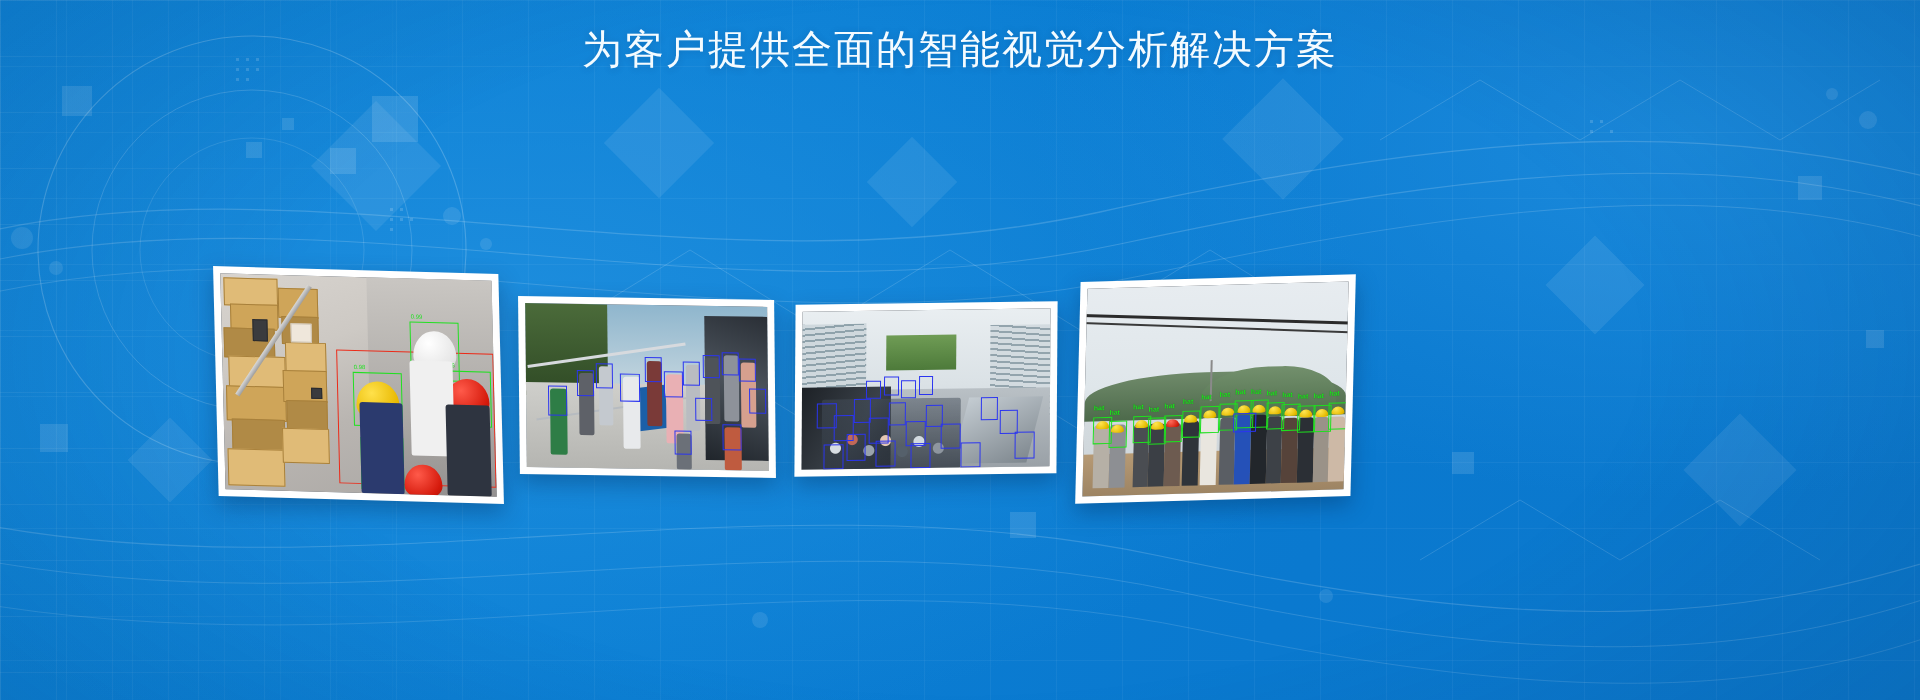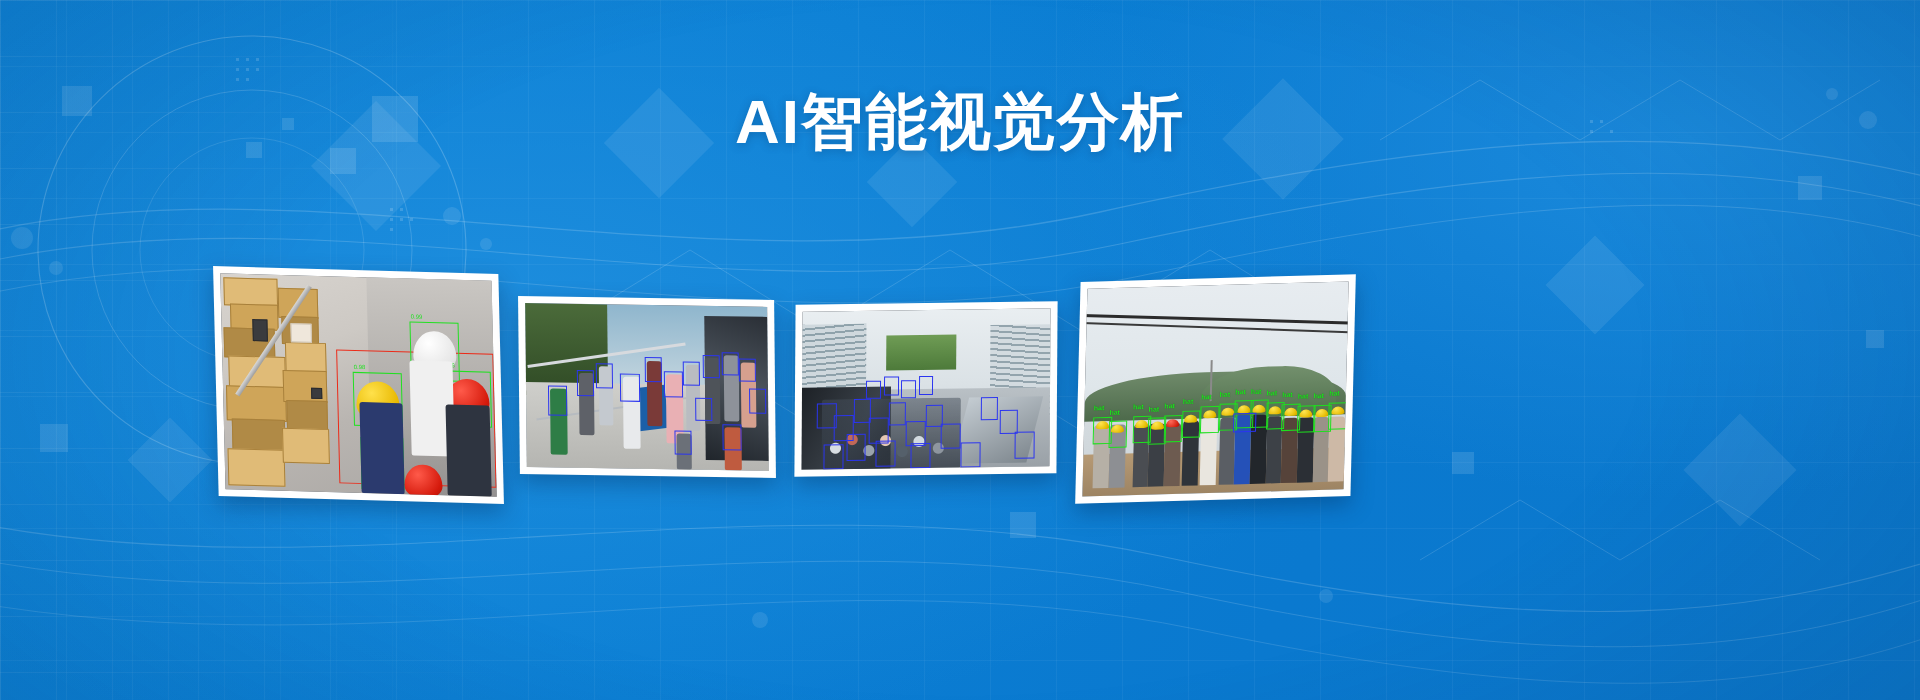--- a/index.html
+++ b/index.html
@@ -248,21 +248,21 @@
         <rect x="390" y="228" width="3" height="3"></rect>
       <rect x="1590" y="120" width="3" height="3"></rect>
         <rect x="1600" y="120" width="3" height="3"></rect>
       <rect x="1590" y="130" width="3" height="3"></rect>
         <rect x="1610" y="130" width="3" height="3"></rect>
     </g>
   </svg>
   <div class="deco vignette"></div>
 
   <div class="headline">
-    <h1 class="title">AI智能视觉分析</h1>
+    <p class="subtitle">为客户提供全面的智能视觉分析解决方案</p>
   </div>
 
   <div class="photos">
 
     <div class="photo" id="photo-1">
       <div class="inner">
         <div class="p1-bg"></div>
         <div class="p1-floor"></div>
 
         <div class="p1-boxes">

